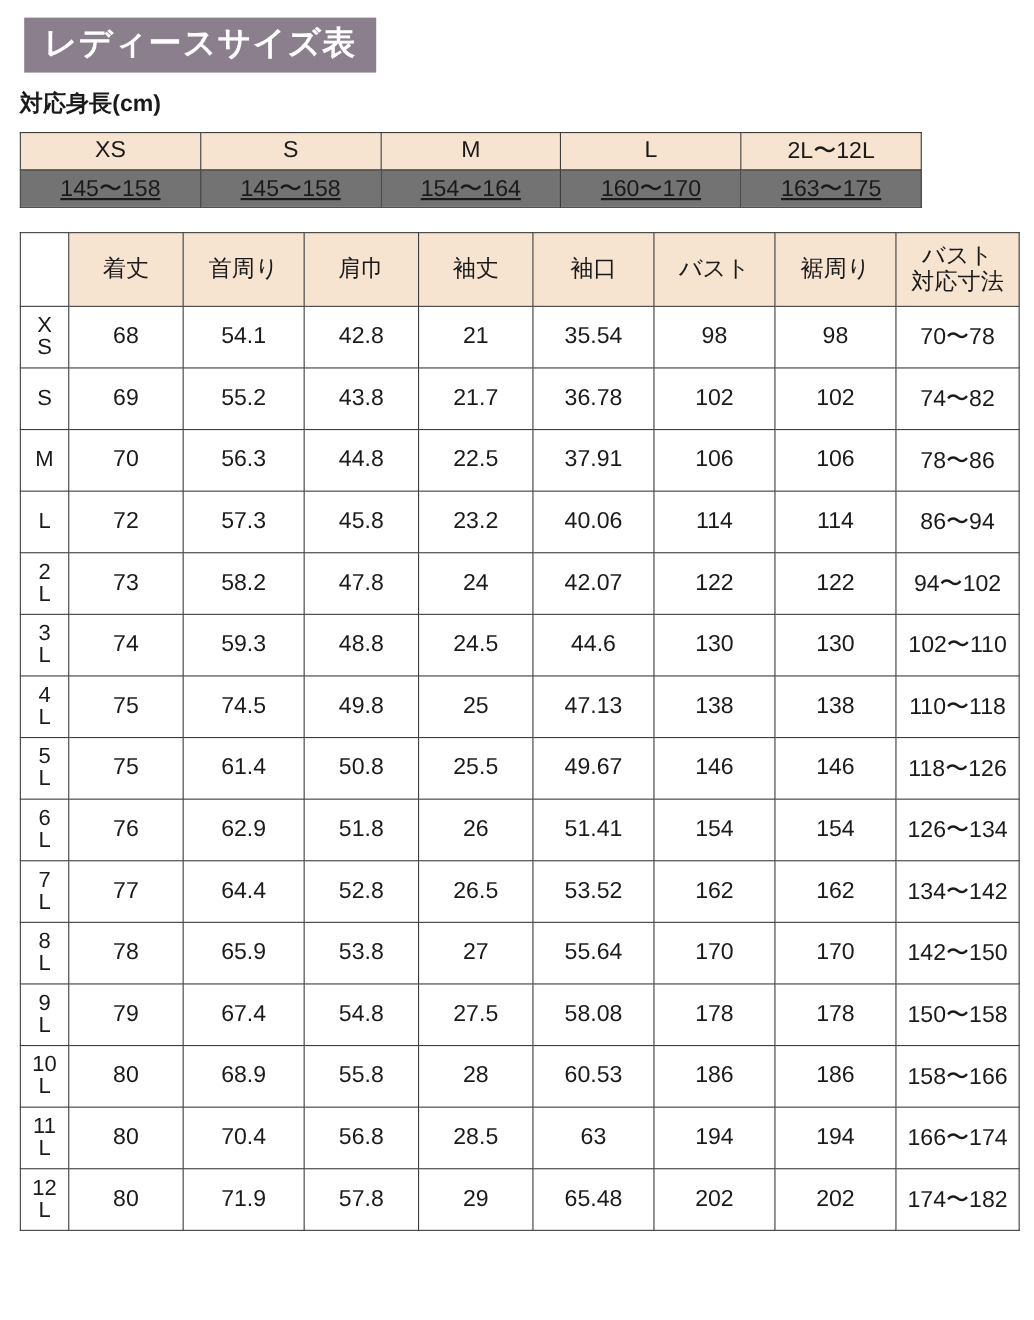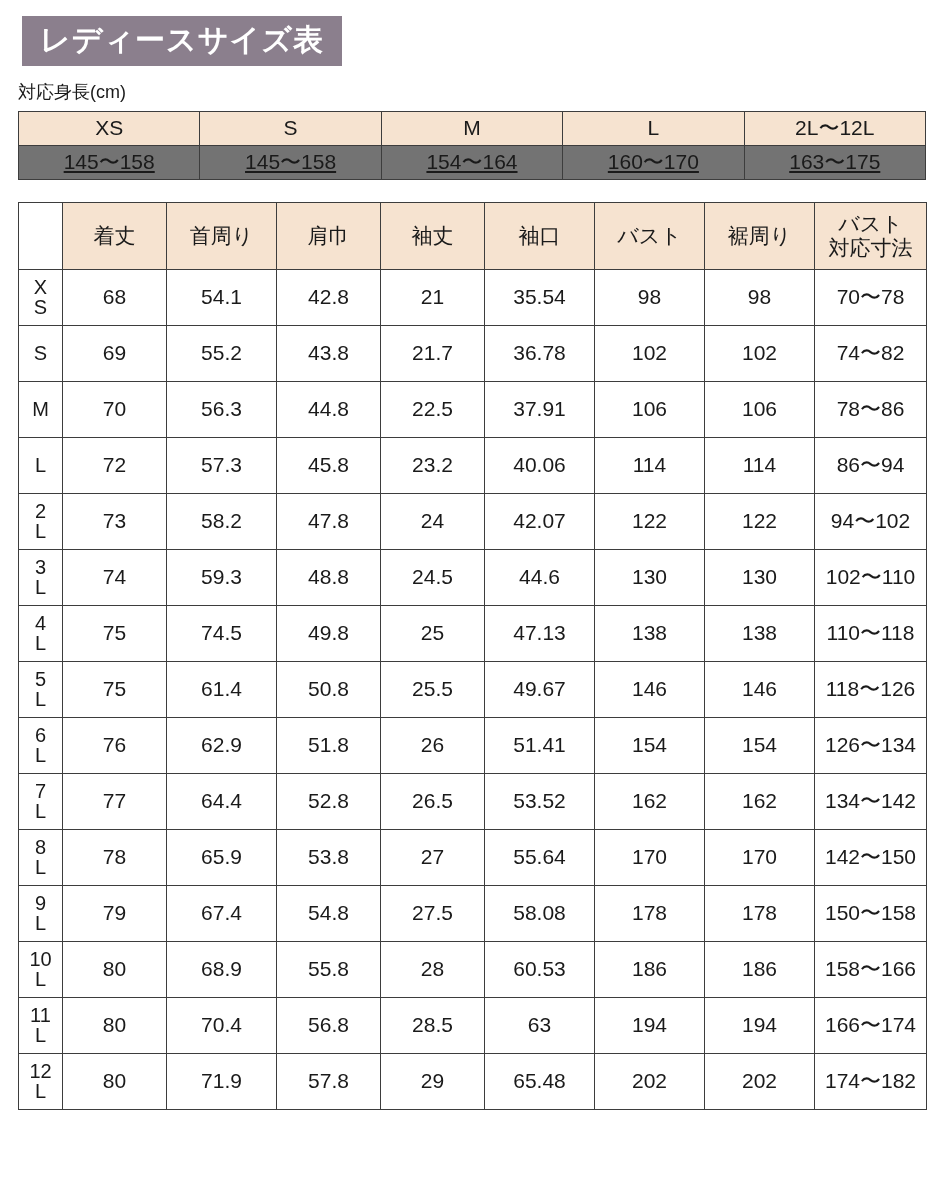--- a/index.html
+++ b/index.html
@@ -29,42 +29,42 @@
     font-size: 30px;
     font-weight: bold;
     letter-spacing: 1px;
     padding: 8px 18px 10px 18px;
     line-height: 1.05;
     margin: 2px 8px 0 6px;
   }
 
   
   .subtitle {
-    font-size: 18px;
-    font-weight: normal;
-    margin: 14px 0 7px 2px;
+    font-size: 21px;
+    font-weight: bold;
+    margin: 14px 0 12px 2px;
     letter-spacing: 0px;
   }
 
   
   table {
     border-collapse: collapse;
     table-layout: fixed;
   }
   td, th {
     border: 1px solid #3d3d3d;
     text-align: center;
     vertical-align: middle;
     font-weight: normal;
     padding: 0;
   }
 
   
   .height-table {
-    width: 908px;
+    width: 820px;
     margin: 0 0 4px 2px;
   }
   .height-table td {
     height: 33px;
     font-size: 21px;
   }
   .height-table .head-cell {
     background: #f6e3d0;
     font-weight: normal;
   }

